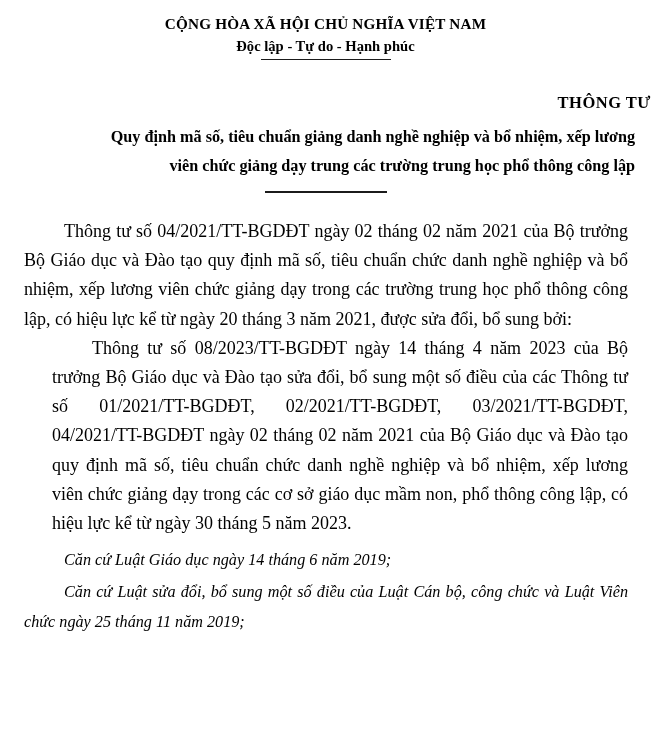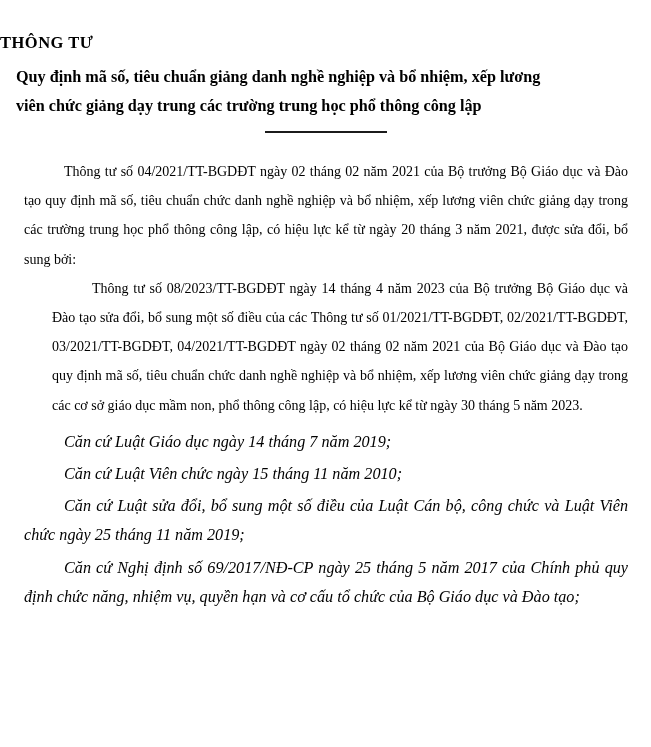--- a/index.html
+++ b/index.html
@@ -49,21 +49,21 @@
   .rule-motto {
     width: 130px;
     height: 0;
     border-top: 1.6px solid #1b1b1b;
     margin: 3px auto 0 auto;
   }
 
   
   .doc-title-block {
     margin-top: 32px;
-    text-align: left;
+    text-align: right;
   }
   .doc-kind {
     font-size: 16.5px;
     font-weight: bold;
     letter-spacing: 0.5px;
     line-height: 22px;
   }
   .doc-subject {
     margin-top: 9px;
     font-size: 16.2px;
@@ -82,21 +82,21 @@
   
   .body-block {
     margin-top: 24px;
     padding: 0 23px 0 24px;
   }
   p.para {
     margin: 0;
     text-align: justify;
     text-justify: inter-word;
     text-indent: 40px;
-    font-size: 14px;
+    font-size: 18px;
     line-height: 29.2px;
     hyphens: none;
   }
   p.para + p.para { margin-top: 0; }
   p.para.spaced-top { margin-top: 1px; margin-left: 28px; }
 
   p.basis {
     margin: 0;
     text-align: justify;
     text-justify: inter-word;
@@ -106,38 +106,41 @@
     font-style: italic;
   }
   p.basis + p.basis { margin-top: 3px; }
   .basis-group { margin-top: 8px; }
 </style>
 </head>
 <body>
 
 <div class="page">
 
+  <div class="national-header">
+    <div class="line-country">CỘNG HÒA XÃ HỘI CHỦ NGHĨA VIỆT NAM</div>
+    <div class="line-motto">Độc lập - Tự do - Hạnh phúc</div>
+    <div class="rule-motto"></div>
+  </div>
 
   <div class="doc-title-block">
     <div class="doc-kind">THÔNG TƯ</div>
     <div class="doc-subject">
       <span>Quy định mã số, tiêu chuẩn giảng danh nghề nghiệp và bổ nhiệm, xếp lương</span>
       <span>viên chức giảng dạy trung các trường trung học phổ thông công lập</span>
     </div>
     <div class="rule-title"></div>
   </div>
 
   <div class="body-block">
 
     <p class="para">Thông tư số 04/2021/TT-BGDĐT ngày 02 tháng 02 năm 2021 của Bộ trưởng Bộ Giáo dục và Đào tạo quy định mã số, tiêu chuẩn chức danh nghề nghiệp và bổ nhiệm, xếp lương viên chức giảng dạy trong các trường trung học phổ thông công lập, có hiệu lực kể từ ngày 20 tháng 3 năm 2021, được sửa đổi, bổ sung bởi:</p>
 
     <p class="para spaced-top">Thông tư số 08/2023/TT-BGDĐT ngày 14 tháng 4 năm 2023 của Bộ trưởng Bộ Giáo dục và Đào tạo sửa đổi, bổ sung một số điều của các Thông tư số 01/2021/TT-BGDĐT, 02/2021/TT-BGDĐT, 03/2021/TT-BGDĐT, 04/2021/TT-BGDĐT ngày 02 tháng 02 năm 2021 của Bộ Giáo dục và Đào tạo quy định mã số, tiêu chuẩn chức danh nghề nghiệp và bổ nhiệm, xếp lương viên chức giảng dạy trong các cơ sở giáo dục mầm non, phổ thông công lập, có hiệu lực kể từ ngày 30 tháng 5 năm 2023.</p>
 
     <div class="basis-group">
-      <p class="basis">Căn cứ Luật Giáo dục ngày 14 tháng 7 năm 2019;</p>
-      <p class="basis">Căn cứ Luật Viên chức ngày 15 tháng 11 năm 2010;</p>
+      <p class="basis">Căn cứ Luật Giáo dục ngày 14 tháng 6 năm 2019;</p>
       <p class="basis">Căn cứ Luật sửa đổi, bổ sung một số điều của Luật Cán bộ, công chức và Luật Viên chức ngày 25 tháng 11 năm 2019;</p>
-      <p class="basis">Căn cứ Nghị định số 69/2017/NĐ-CP ngày 25 tháng 5 năm 2017 của Chính phủ quy định chức năng, nhiệm vụ, quyền hạn và cơ cấu tổ chức của Bộ Giáo dục và Đào tạo;</p>
     </div>
 
   </div>
 
 </div>
 
 </body></html>

